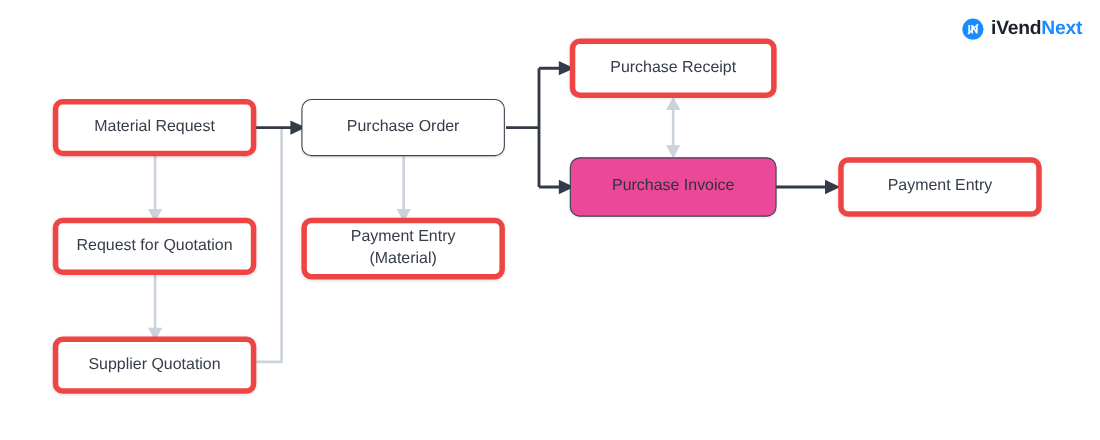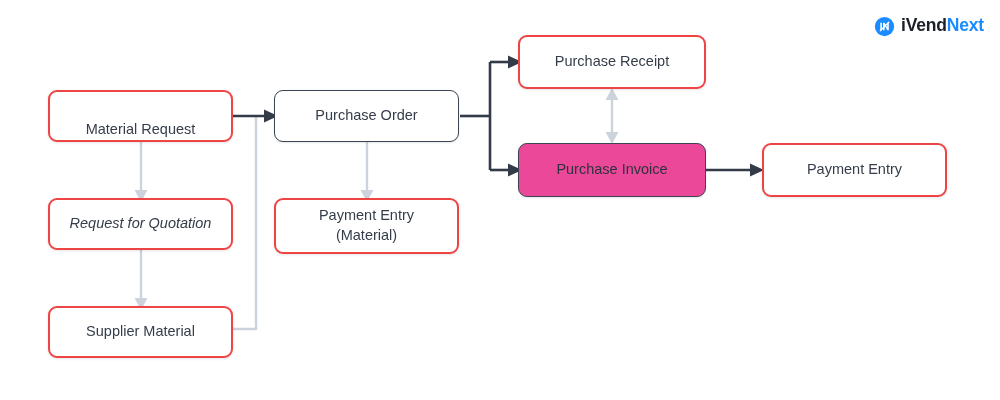--- a/index.html
+++ b/index.html
@@ -47,21 +47,21 @@
   
   .node {
     position: absolute;
     box-sizing: border-box;
     display: flex;
     align-items: center;
     justify-content: center;
     text-align: center;
     border-radius: 9px;
     background: #ffffff;
-    border: 2px solid #ef4444;
+    border: 5px solid #ef4444;
     box-shadow: 0 1px 2px rgba(16, 24, 40, 0.06),
                 0 1px 4px rgba(16, 24, 40, 0.05);
     font-size: 14.5px;
     color: #353d4a;
     line-height: 1.35;
     z-index: 3;
   }
   .node.emphasis {
     border: 1.6px solid #3b4452;
     box-shadow: 0 1px 2px rgba(16, 24, 40, 0.10);
@@ -135,30 +135,30 @@
     <path d="M 32 124 L 52 124" fill="none" stroke="#333b49" stroke-width="2.6"></path>
     <polygon points="64,16 50,9.5 50,22.5" fill="#333b49"></polygon>
     <polygon points="64,124 50,117.5 50,130.5" fill="#333b49"></polygon>
   </svg>
 
   <svg class="conn dark" style="left:704px; top:156px; width:62px; height:28px;">
     <line x1="0" y1="14" x2="48" y2="14" stroke="#333b49" stroke-width="2.6"></line>
     <polygon points="60,14 46,7.5 46,20.5" fill="#333b49"></polygon>
   </svg>
 
-  <div class="node" style="left:48px; top:90px; width:185px; height:52px;align-items:flex-end;">
+  <div class="node" style="left:48px; top:90px; width:185px; height:52px;">
     <span class="label">Material Request</span>
   </div>
 
-  <div class="node" style="left:48px; top:198px; width:185px; height:52px;font-style:italic;">
+  <div class="node" style="left:48px; top:198px; width:185px; height:52px;">
     <span class="label">Request for Quotation</span>
   </div>
 
   <div class="node" style="left:48px; top:306px; width:185px; height:52px;">
-    <span class="label">Supplier Material</span>
+    <span class="label">Supplier Quotation</span>
   </div>
 
   <div class="node emphasis" style="left:274px; top:90px; width:185px; height:52px;">
     <span class="label">Purchase Order</span>
   </div>
 
   <div class="node" style="left:274px; top:198px; width:185px; height:56px;">
     <span>
       <span class="label">Payment Entry</span>
       <span class="label-2">(Material)</span>

